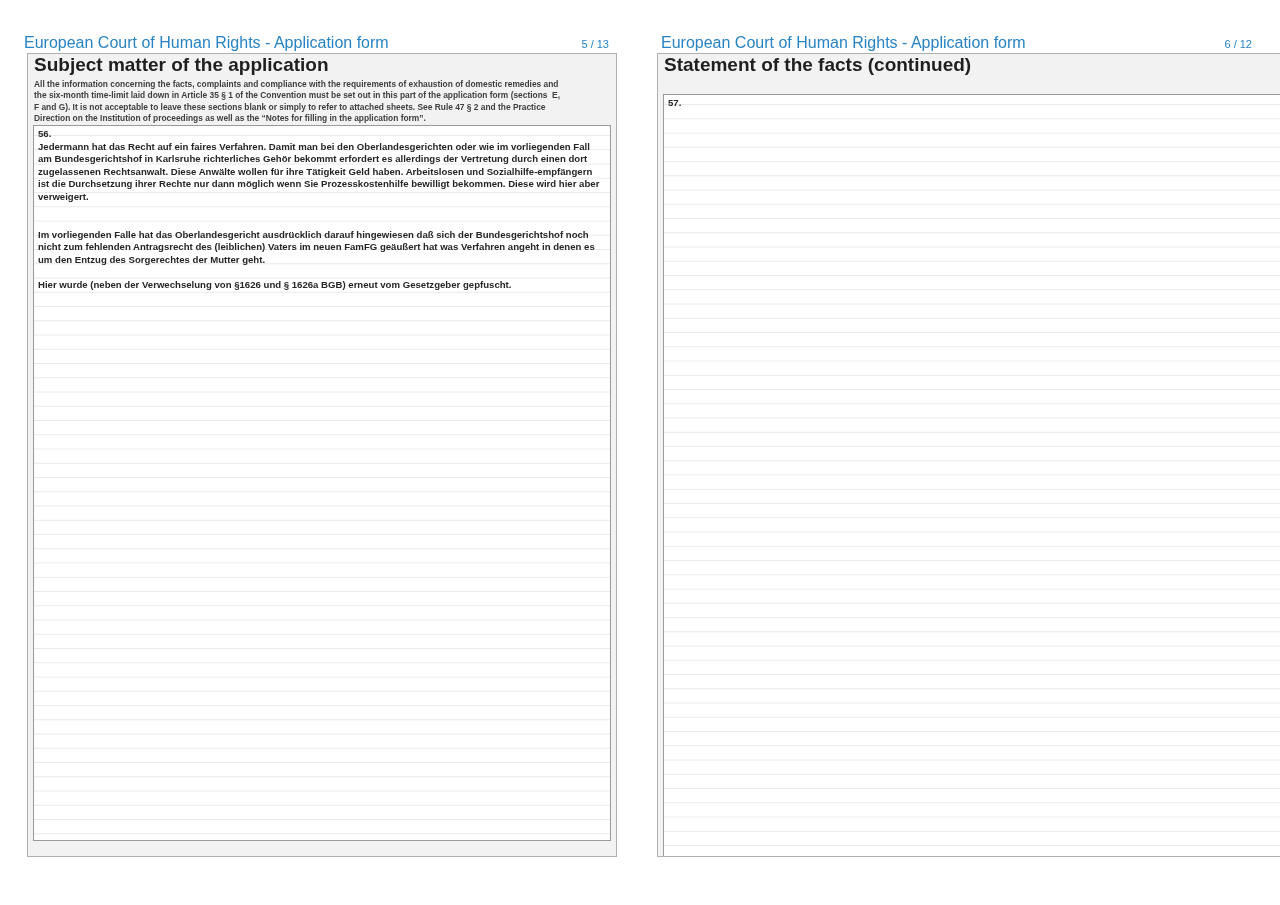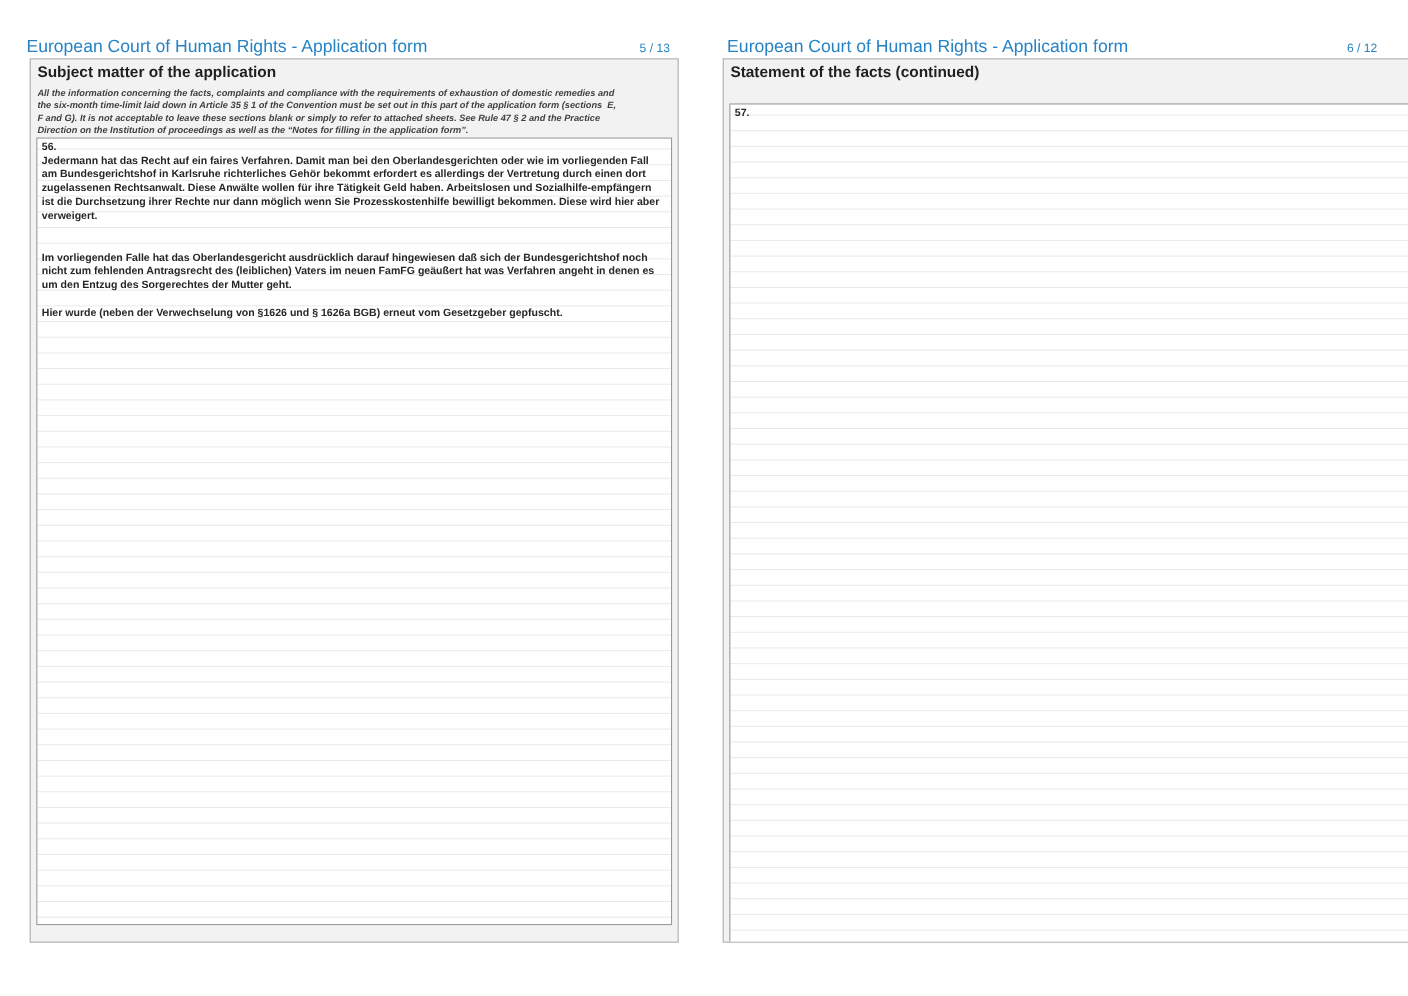--- a/index.html
+++ b/index.html
@@ -46,35 +46,34 @@
     background: #f2f2f2;
     border: 1px solid #b0b0b0;
     padding: 0;
     overflow: hidden;
   }
   .page-left .section-box { margin-left: 3px; width: 590px; }
   .page-right .section-box { margin-left: 0;  width: 717px; }
 
   .section-title {
     margin: 4px 6px 0 6px;
-    font-size: 14px;
+    font-size: 19px;
     line-height: 14px;
     font-weight: bold;
     color: #1f1f1f;
     white-space: nowrap;
   }
   .section-notice {
     margin: 7px 6px 0 6px;
     font-size: 8.4px;
     line-height: 11.3px;
     font-weight: bold;
     color: #3f3f3f;
     white-space: pre;
     overflow: hidden;
-    font-style: italic;
   }
   .subsection-title {
     margin: 24px 6px 0 6px;
     font-size: 13px;
     line-height: 14px;
     font-weight: bold;
     color: #1f1f1f;
     white-space: nowrap;
   }
   .field-box {

